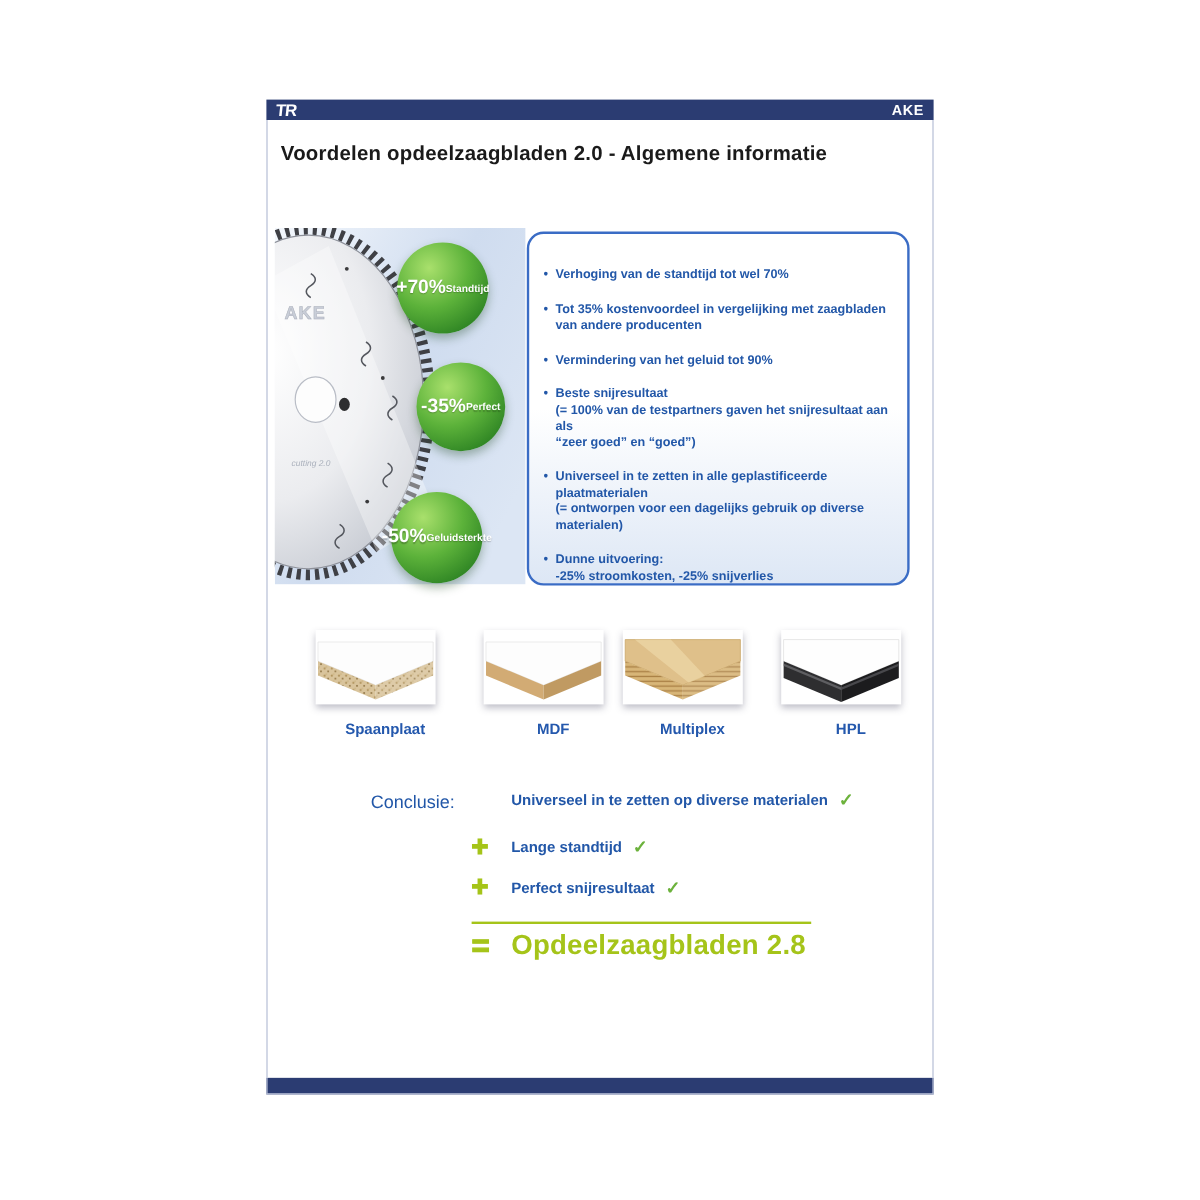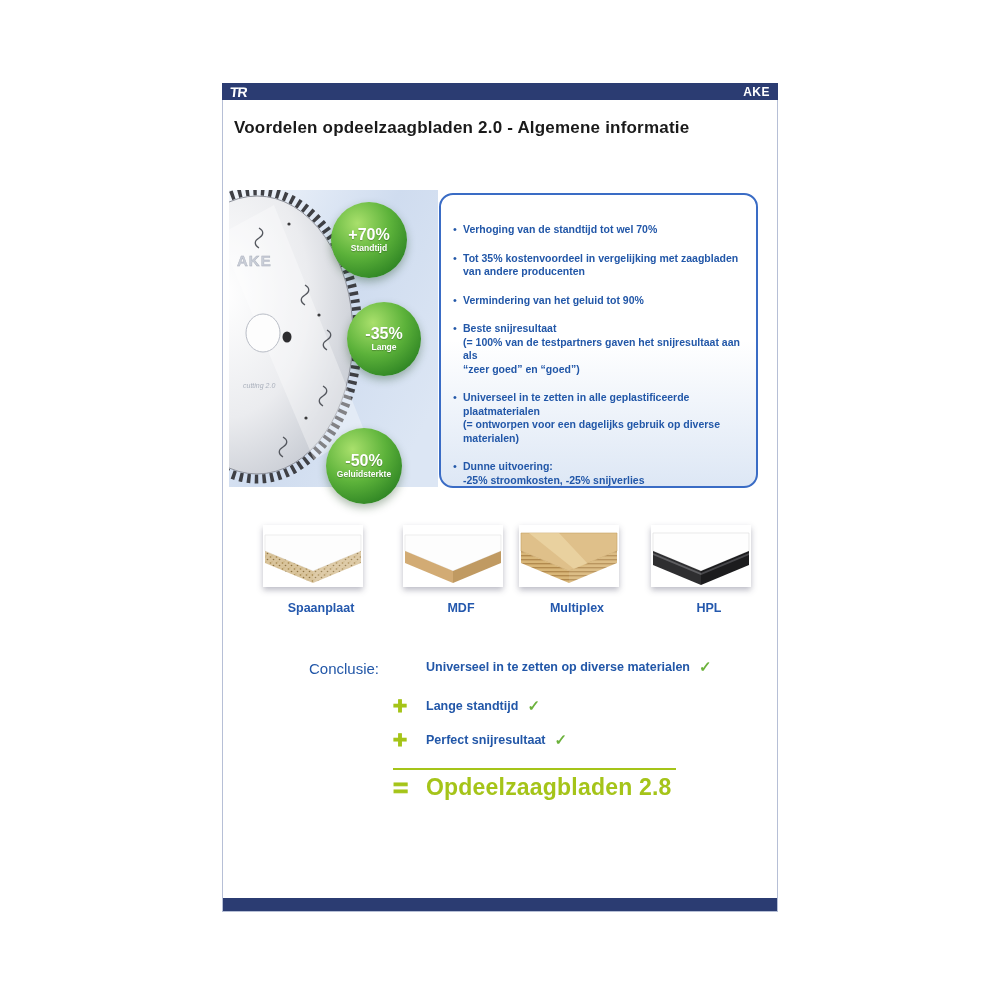--- a/index.html
+++ b/index.html
@@ -12,28 +12,28 @@
            transform:skewX(-6deg);line-height:1;}
   .brand-ake{color:#ffffff;font-weight:bold;font-size:12px;letter-spacing:.5px;line-height:1;}
   .content{position:relative;height:798px;background:#ffffff;
            border-left:1px solid #b6bfd6;border-right:1px solid #b6bfd6;box-sizing:border-box;}
   .title{position:absolute;left:11px;top:18px;font-size:17px;font-weight:bold;
          color:#1a1a1a;letter-spacing:.2px;}
   
   .blade-area{position:absolute;left:6px;top:90px;width:209px;height:297px;}
   .blade-area svg{display:block;}
   .badge{position:absolute;border-radius:50%;color:#ffffff;text-align:center;
-         display:flex;flex-direction:column;justify-content:center;align-items:center;
+         display:flex;justify-content:center;align-items:center;
          background:radial-gradient(circle at 35% 28%, #a9e06c 0%, #5cb23a 45%, #2f8524 80%, #256d1d 100%);
          box-shadow:0 4px 8px rgba(30,70,30,.35);}
   .badge .bv{font-size:16px;font-weight:bold;line-height:1.05;text-shadow:0 1px 1px rgba(0,0,0,.25);}
   .badge .bl{font-size:8.5px;font-weight:bold;line-height:1.2;text-shadow:0 1px 1px rgba(0,0,0,.25);}
   .badge.b1{left:108px;top:102px;width:76px;height:76px;}
   .badge.b2{left:124px;top:202px;width:74px;height:74px;}
-  .badge.b3{left:103px;top:328px;width:76px;height:76px;}
+  .badge.b3{left:103px;top:310px;width:76px;height:76px;}
   .benefits-box{position:absolute;left:216px;top:93px;width:319px;height:295px;box-sizing:border-box;
                 border:2px solid #3a6cc5;border-radius:14px;
                 background:linear-gradient(180deg,#ffffff 50%,#dde7f5 100%);
                 padding:28px 16px 10px 12px;}
   .benefits-box ul{margin:0;padding:0;list-style:none;}
   .benefits-box li{display:flex;margin-bottom:15px;}
   .benefits-box .dot{color:#2257a8;font-size:11px;line-height:13.5px;width:10px;flex:0 0 10px;}
   .benefits-box .btxt{color:#2257a8;font-size:10.5px;line-height:13.5px;font-weight:bold;
                       white-space:pre-line;}
   
@@ -110,21 +110,21 @@
           </g>
         </svg>
       </div>
 
       <div class="badge b1">
         <span class="bv">+70%</span>
         <span class="bl">Standtijd</span>
       </div>
       <div class="badge b2">
         <span class="bv">-35%</span>
-        <span class="bl">Lange</span>
+        <span class="bl">Perfect</span>
       </div>
       <div class="badge b3">
         <span class="bv">-50%</span>
         <span class="bl">Geluidsterkte</span>
       </div>
 
       <div class="benefits-box">
         <ul>
           <li>
             <span class="dot">•</span>

